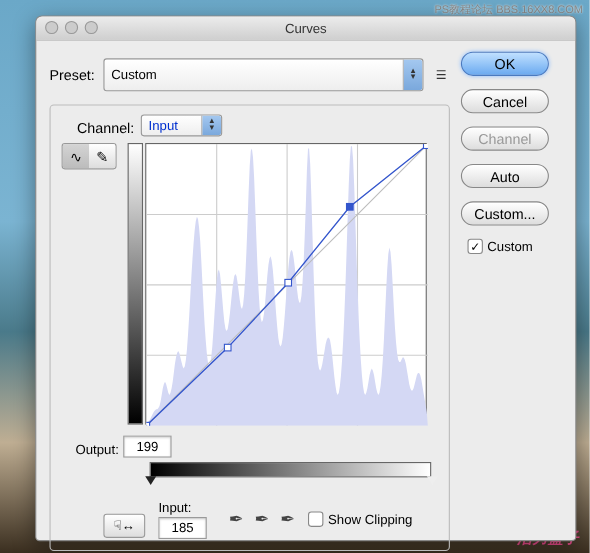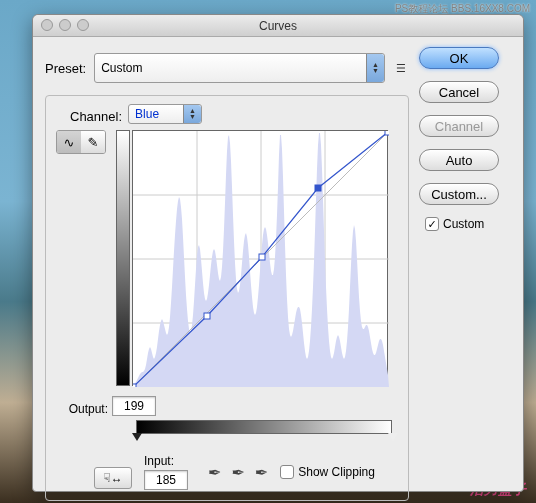--- a/index.html
+++ b/index.html
@@ -72,21 +72,21 @@
           <span>Custom</span>
           <div class="select-arrows">▲<br>▼</div>
         </div>
         <div class="preset-menu-icon">☰</div>
       </div>
 
       <div class="fieldset">
         <div class="channel-row">
           <span class="label">Channel:</span>
           <div class="select-sm">
-            <span>Blue</span>
+            <span>Input</span>
             <div class="select-arrows">▲<br>▼</div>
           </div>
         </div>
 
         <div class="tools-row">
           <div style="display:flex;flex-direction:column;gap:6px;">
             <div class="tool-box">
               <div class="tool-btn active">∿</div>
               <div class="tool-btn">✎</div>
             </div>

